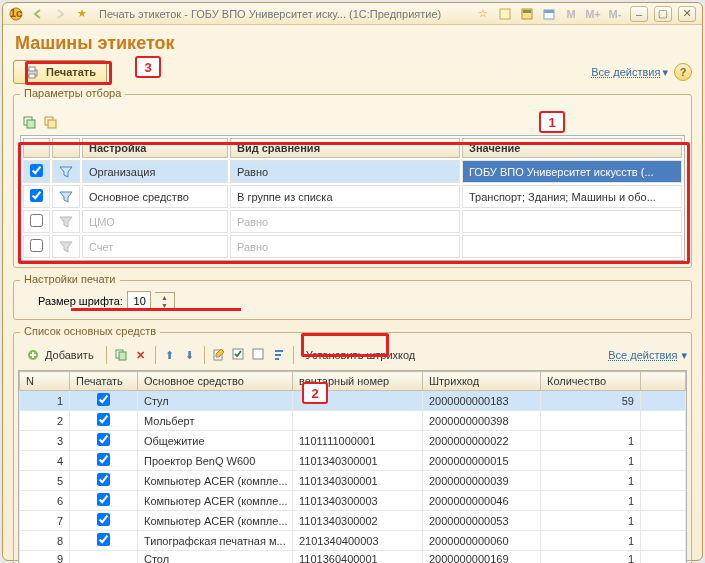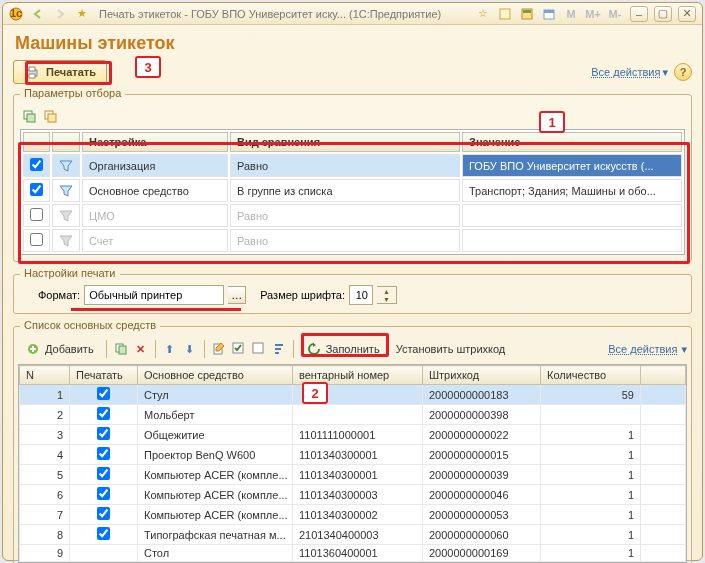--- a/index.html
+++ b/index.html
@@ -111,21 +111,21 @@
             </svg>
           </span>
         <span>Печатать</span>
       </button>
       <span class="spacer"></span>
       <span class="link">Все действия</span>
       <span style="color:#3a6ea5;margin-left:2px">▾</span>
       <span class="help">?</span>
     </div>
 
-    <fieldset class="group" style="padding-top:12px">
+    <fieldset class="group" style="padding-top:18px">
       <legend>Параметры отбора</legend>
       <div style="margin-bottom:4px">
         <span class="smallico">
             <svg width="14" height="14">
               <rect x="2" y="2" width="8" height="8" fill="none" stroke="#5a9a5a"></rect>
               <rect x="5" y="5" width="8" height="8" fill="#cfe5c0" stroke="#5a9a5a"></rect>
             </svg>
           </span>
         <span class="smallico">
             <svg width="14" height="14">
@@ -189,25 +189,20 @@
   <td class=""></td>
             </tr>
           </tbody>
       </table>
     </fieldset>
 
     <fieldset class="group" style="padding:10px 6px 8px 24px">
       <legend>Настройки печати</legend>
       <div style="display:flex;align-items:center">
         <span class="field">
-          <span>Формат:</span>
-          <input class="txtin" style="width: 140px;" value="Обычный принтер">
-          <span class="selbtn">…</span>
-        </span>
-        <span class="field">
           <span>Размер шрифта:</span>
           <input class="txtin" style="width: 24px; text-align: right;" value="10">
           <span class="spin">
               <div>▲</div>
               <div>▼</div>
             </span>
         </span>
       </div>
     </fieldset>
 
@@ -251,29 +246,20 @@
             <svg width="14" height="14">
               <rect x="1" y="1" width="10" height="10" fill="#fff" stroke="#888"></rect>
             </svg>
           </span>
         <span class="smallico">
             <svg width="14" height="14">
               <path d="M3 3h8M3 7h6M3 11h4" stroke="#4a7ebf" stroke-width="2"></path>
             </svg>
           </span>
         <span class="sep"></span>
-        <span class="tbutton">
-            <span class="icobox">
-              <svg width="12" height="12">
-                <path d="M6 1a5 5 0 1 0 5 5" fill="none" stroke="#3a8a3a" stroke-width="2"></path>
-                <path d="M5 0l3 2-3 2z" fill="#3a8a3a"></path>
-              </svg>
-            </span>
-            <span>Заполнить</span>
-          </span>
         <span class="tbutton">
             <span>Установить штрихкод</span>
           </span>
         <span class="spacer"></span>
         <span class="link">Все действия</span>
         <span style="color:#3a6ea5;margin-left:2px">▾</span>
       </div>
       <div class="grid2wrap">
         <table class="grid2">
           <colgroup>

